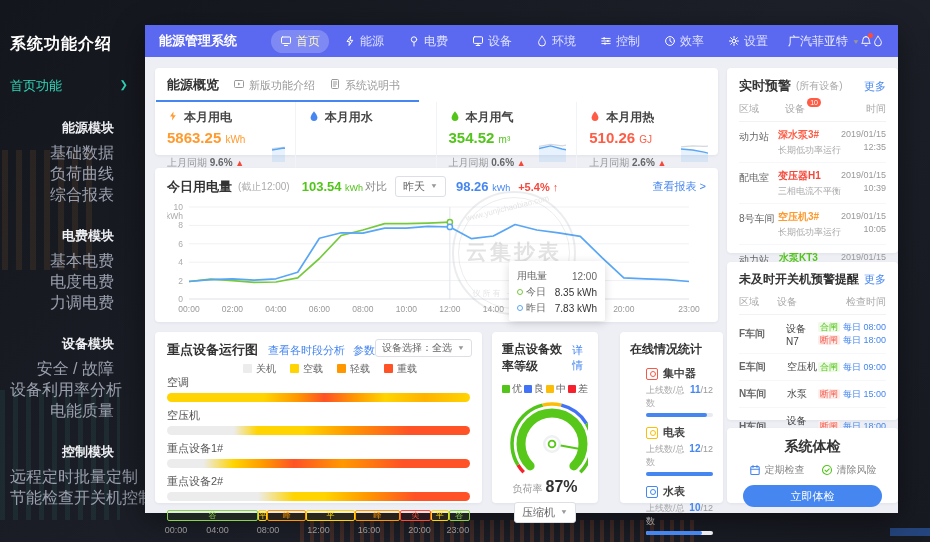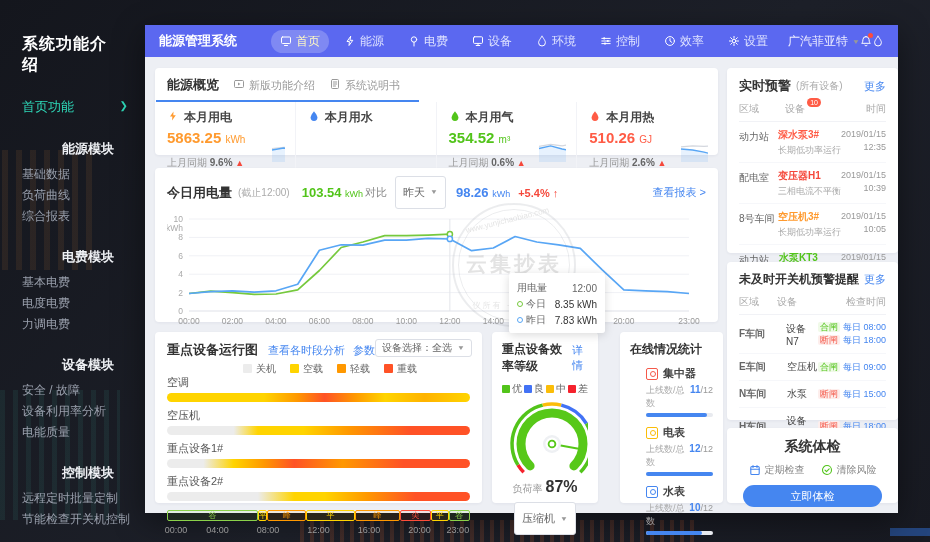--- a/index.html
+++ b/index.html
@@ -7,27 +7,27 @@
   body { font-family:"Liberation Sans","DejaVu Sans",sans-serif; background:linear-gradient(135deg,#14161d 0%,#1d2029 55%,#181a22 100%); position:relative; font-size:12px; color:#333; }
 
   
   .ghost { position:absolute; opacity:.10; pointer-events:none; }
   .g1 { left:2px; top:150px; width:90px; height:120px; background:repeating-linear-gradient(90deg,#e08a3c 0 6px,transparent 6px 14px); }
   .g2 { left:0; top:390px; width:120px; height:130px; background:repeating-linear-gradient(90deg,#3fae9c 0 5px,transparent 5px 13px); }
   .g3 { left:300px; top:520px; width:400px; height:22px; background:repeating-linear-gradient(90deg,#b0552f 0 4px,transparent 4px 10px); opacity:.25; }
   .g4 { right:0; bottom:6px; width:40px; height:8px; background:#2f6fd8; opacity:.5; }
 
   
-  .sidebar { position:absolute; left:0; top:0; width:152px; height:542px; padding:34px 38px 0 22px; z-index:2; }
+  .sidebar { position:absolute; left:0; top:0; width:152px; height:542px; padding:34px 38px 0 10px; z-index:2; }
   .sb-title { color:#fff; font-size:16px; font-weight:bold; letter-spacing:1px; }
   .sb-active { display:block; text-align:left; color:#2ed9b9; font-size:13px; font-weight:normal; margin-top:22px; position:relative; cursor:pointer; }
   .sb-active .arrow { position:absolute; right:-14px; top:2px; font-size:10px; color:#2ed9b9; }
   .sb-sec { margin-top:24px; }
   .sb-head { text-align:right; color:#eef0f4; font-size:13px; font-weight:bold; margin-bottom:8px; }
-  .sb-item { display:block; text-align:left; color:#9aa0ad; font-size:12px; line-height:16px; margin-top:5px; white-space:nowrap; cursor:pointer; }
+  .sb-item { display:block; text-align:right; color:#9aa0ad; font-size:16px; line-height:16px; margin-top:5px; white-space:nowrap; cursor:pointer; }
 
   
   .app { position:absolute; left:145px; top:25px; width:753px; height:488px; z-index:3; box-shadow:0 8px 30px rgba(0,0,0,.45); }
   .navbar { height:32px; background:#5b68f0; display:flex; align-items:center; padding:0 14px; color:#fff; }
   .brand { font-size:13px; font-weight:bold; margin-right:34px; white-space:nowrap; }
   .nav-item { display:flex; align-items:center; gap:4px; font-size:12px; color:#dfe3ff; padding:3px 9px; border-radius:12px; margin-right:6px; cursor:pointer; white-space:nowrap; }
   .nav-item.active { background:rgba(255,255,255,.22); color:#fef9c3; }
   .nav-item svg { display:block; }
   .nav-right { margin-left:auto; display:flex; align-items:center; }
   .company { font-size:12px; color:#eef; display:flex; align-items:center; gap:4px; cursor:pointer; white-space:nowrap; }
@@ -53,21 +53,21 @@
   .ov-body { display:flex; }
   .ov-val { font-size:15px; font-weight:bold; margin-top:3px; white-space:nowrap; }
   .ov-val .unit { font-size:10px; font-weight:normal; }
   .ov-sub { font-size:10px; color:#999; margin-top:10px; white-space:nowrap; }
   .ov-sub b { color:#666; font-weight:bold; }
   .tr-up { color:#f5483b; font-size:9px; } .tr-down { color:#52c41a; font-size:9px; }
   .spark { margin-left:auto; margin-top:2px; }
 
   
   #todaycard { left:10px; top:111px; width:563px; height:154px; padding:8px 12px 0 12px; }
-  .sel { display:inline-flex; align-items:center; gap:5px; border:1px solid #dcdfe6; border-radius:3px; padding:8px 7px; font-size:11px; color:#666; background:#fff; cursor:pointer; white-space:nowrap; }
+  .sel { display:inline-flex; align-items:center; gap:5px; border:1px solid #dcdfe6; border-radius:3px; padding:2px 7px; font-size:11px; color:#666; background:#fff; cursor:pointer; white-space:nowrap; }
   .chev { font-size:8px; color:#999; transform:scaleY(.8); }
   .th-asof { font-size:10px; color:#aaa; margin-left:6px; }
   .th-green { color:#52c41a; font-weight:bold; font-size:13px; margin-left:12px; }
   .th-blue { color:#4586f0; font-weight:bold; font-size:13px; }
   .th-unit { font-size:9px; font-weight:normal; }
   .th-cmp { font-size:11px; color:#888; margin:0 8px 0 2px; }
   .th-delta { color:#f5483b; font-size:11px; font-weight:bold; margin-left:8px; }
   .chart-wrap { position:relative; }
   .tooltip { position:absolute; left:342px; top:64px; width:96px; background:rgba(255,255,255,.97); border-radius:3px; box-shadow:0 2px 10px rgba(0,0,0,.15); padding:6px 8px; font-size:10px; color:#666; z-index:5; }
   .tt-row { display:flex; justify-content:space-between; align-items:center; margin-top:2px; }

